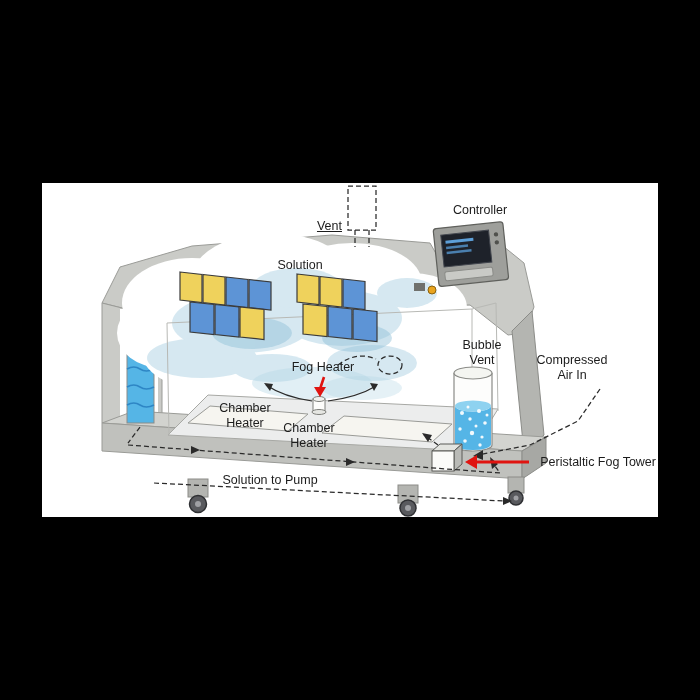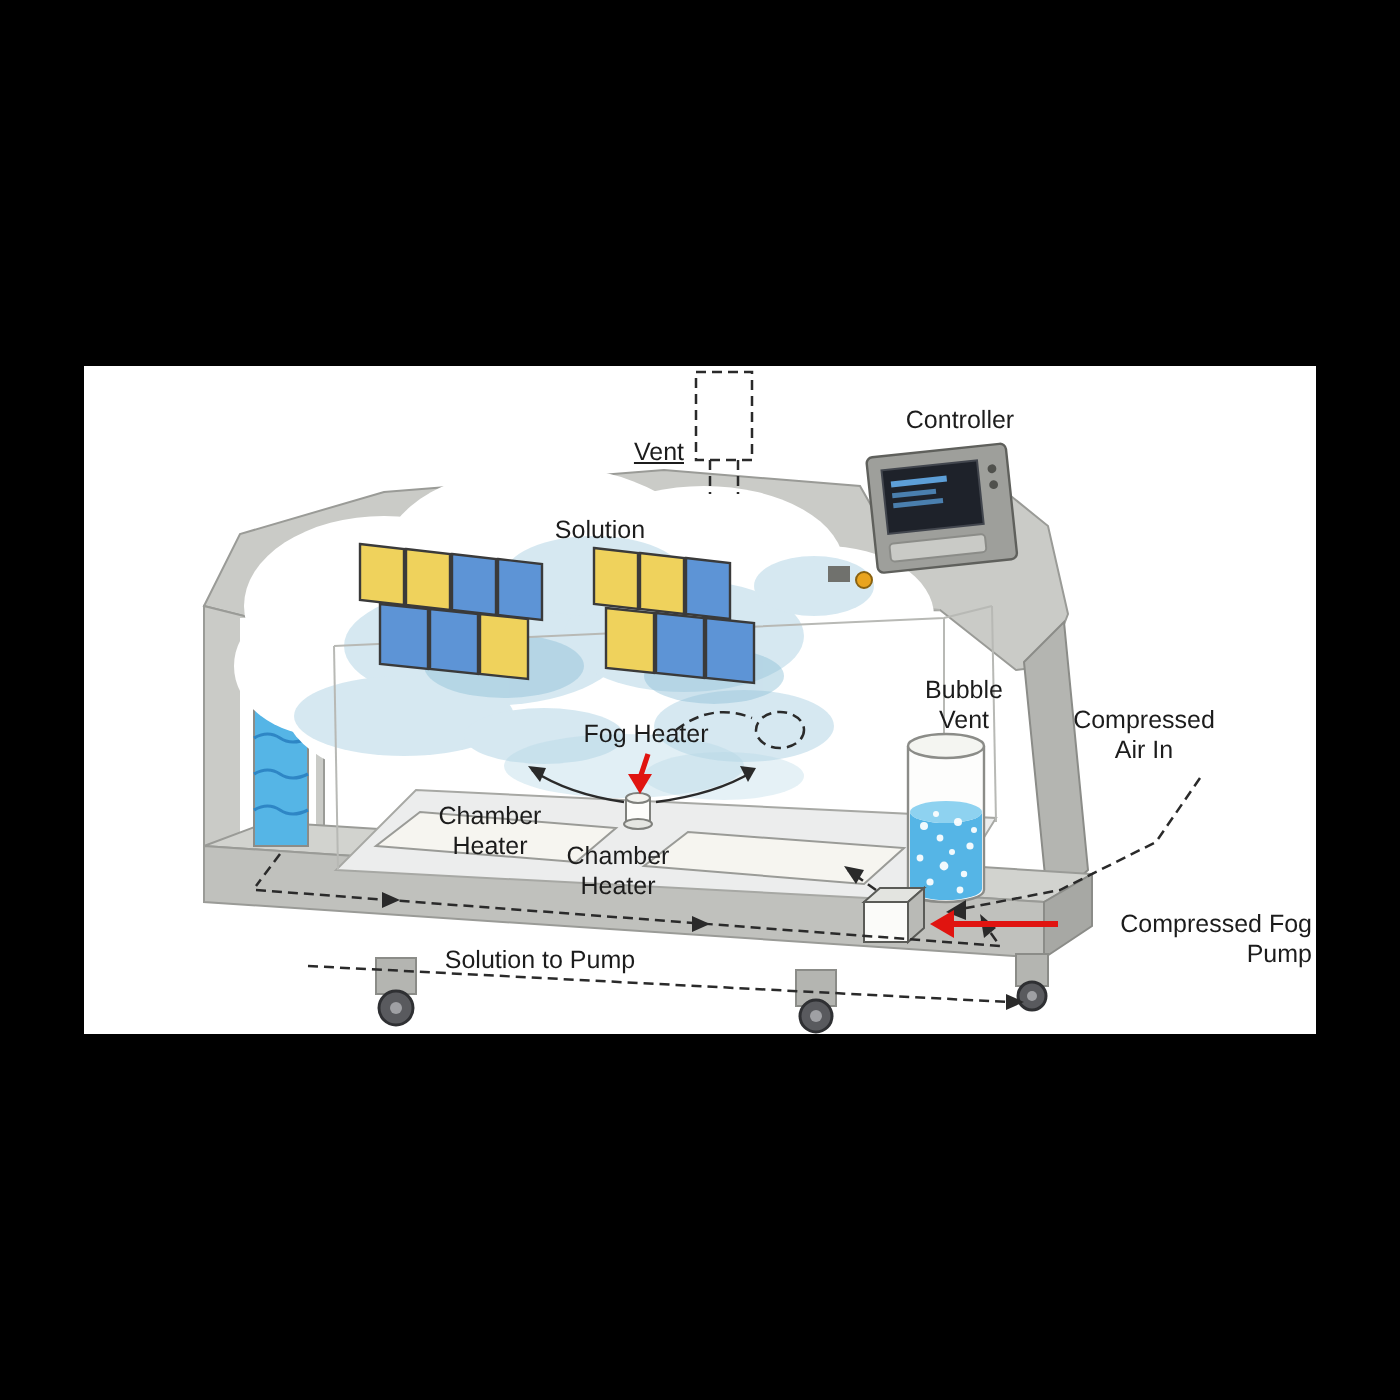--- a/index.html
+++ b/index.html
@@ -211,17 +211,17 @@
     <div class="lbl" style="left:218px;top:75px;width:80px;">Solution</div>
     <div class="lbl" style="left:241px;top:177px;width:80px;">Fog Heater</div>
     <div class="lbl" style="left:163px;top:218px;width:80px;">Chamber
 Heater</div>
     <div class="lbl" style="left:227px;top:238px;width:80px;">Chamber
 Heater</div>
     <div class="lbl" style="left:400px;top:155px;width:80px;">Bubble
 Vent</div>
     <div class="lbl" style="left:480px;top:170px;width:100px;">Compressed
 Air In</div>
-    <div class="lbl right" style="left:486px;top:272px;width:128px;">Compressed Fog Pump</div>
+    <div class="lbl right" style="left:486px;top:272px;width:128px;">Peristaltic Fog Tower</div>
     <div class="lbl italic" style="left:158px;top:290px;width:140px;">Solution to Pump</div>
 
   </div>
 </div>
 
 </body></html>

